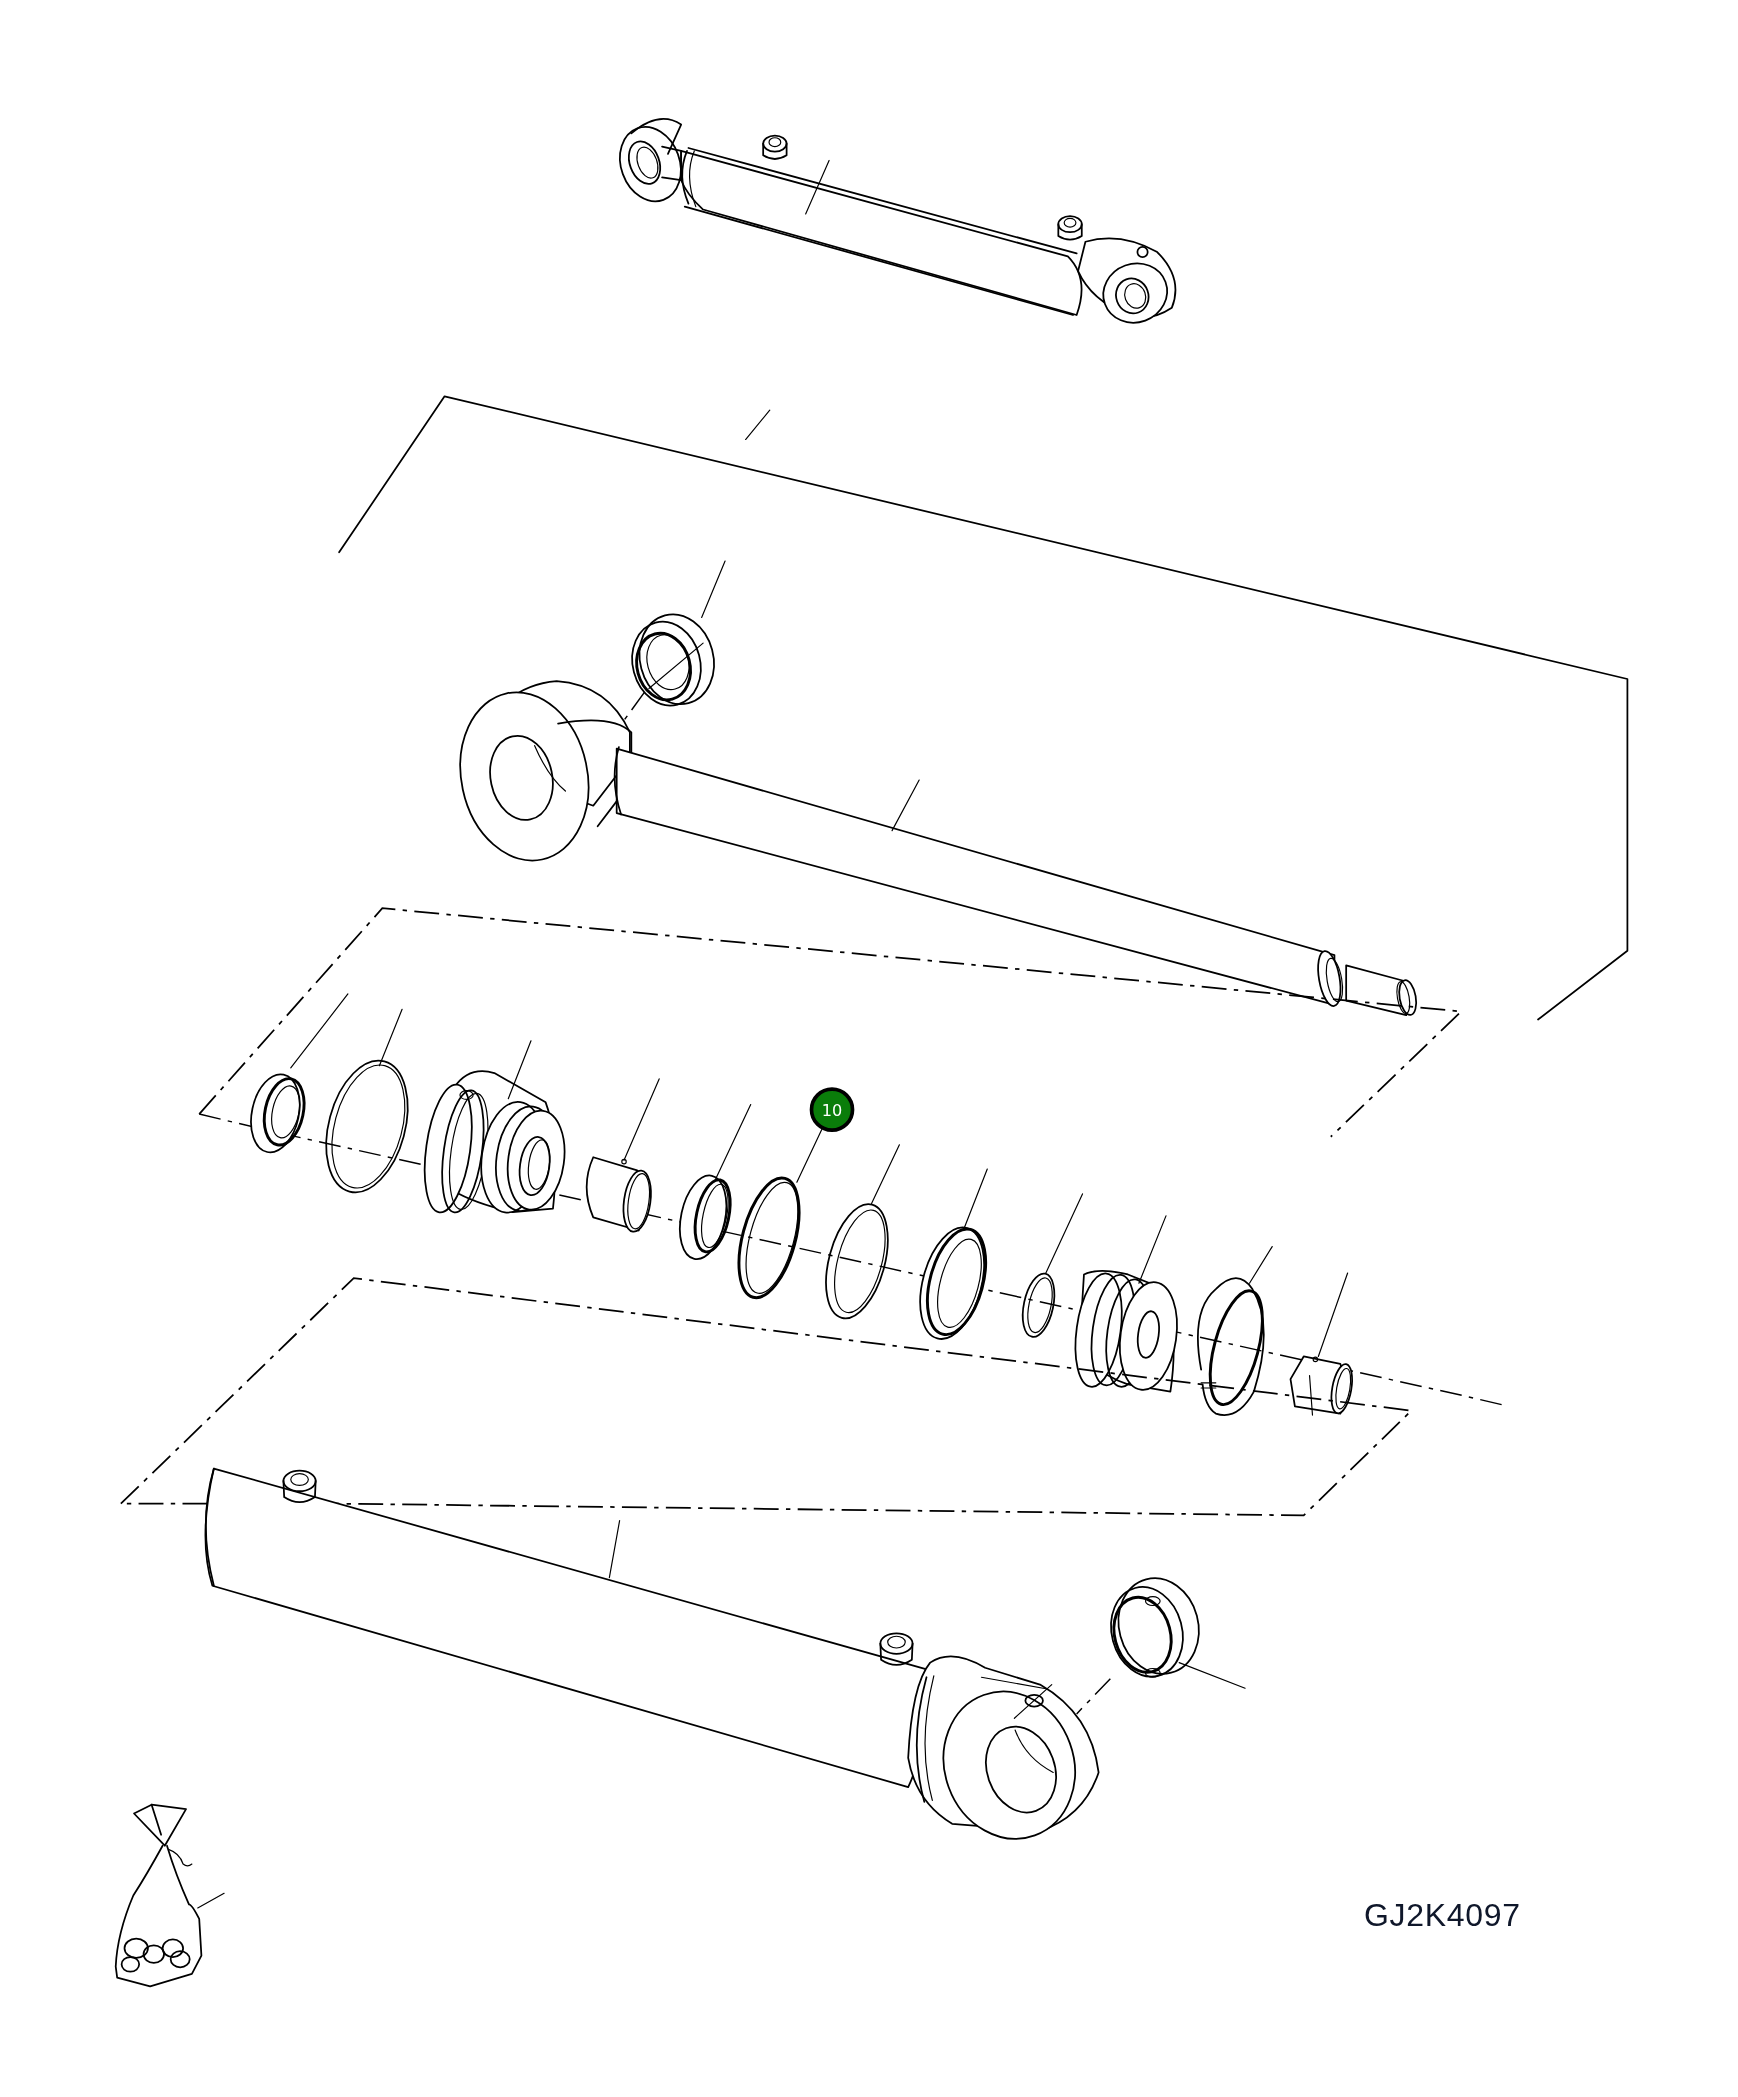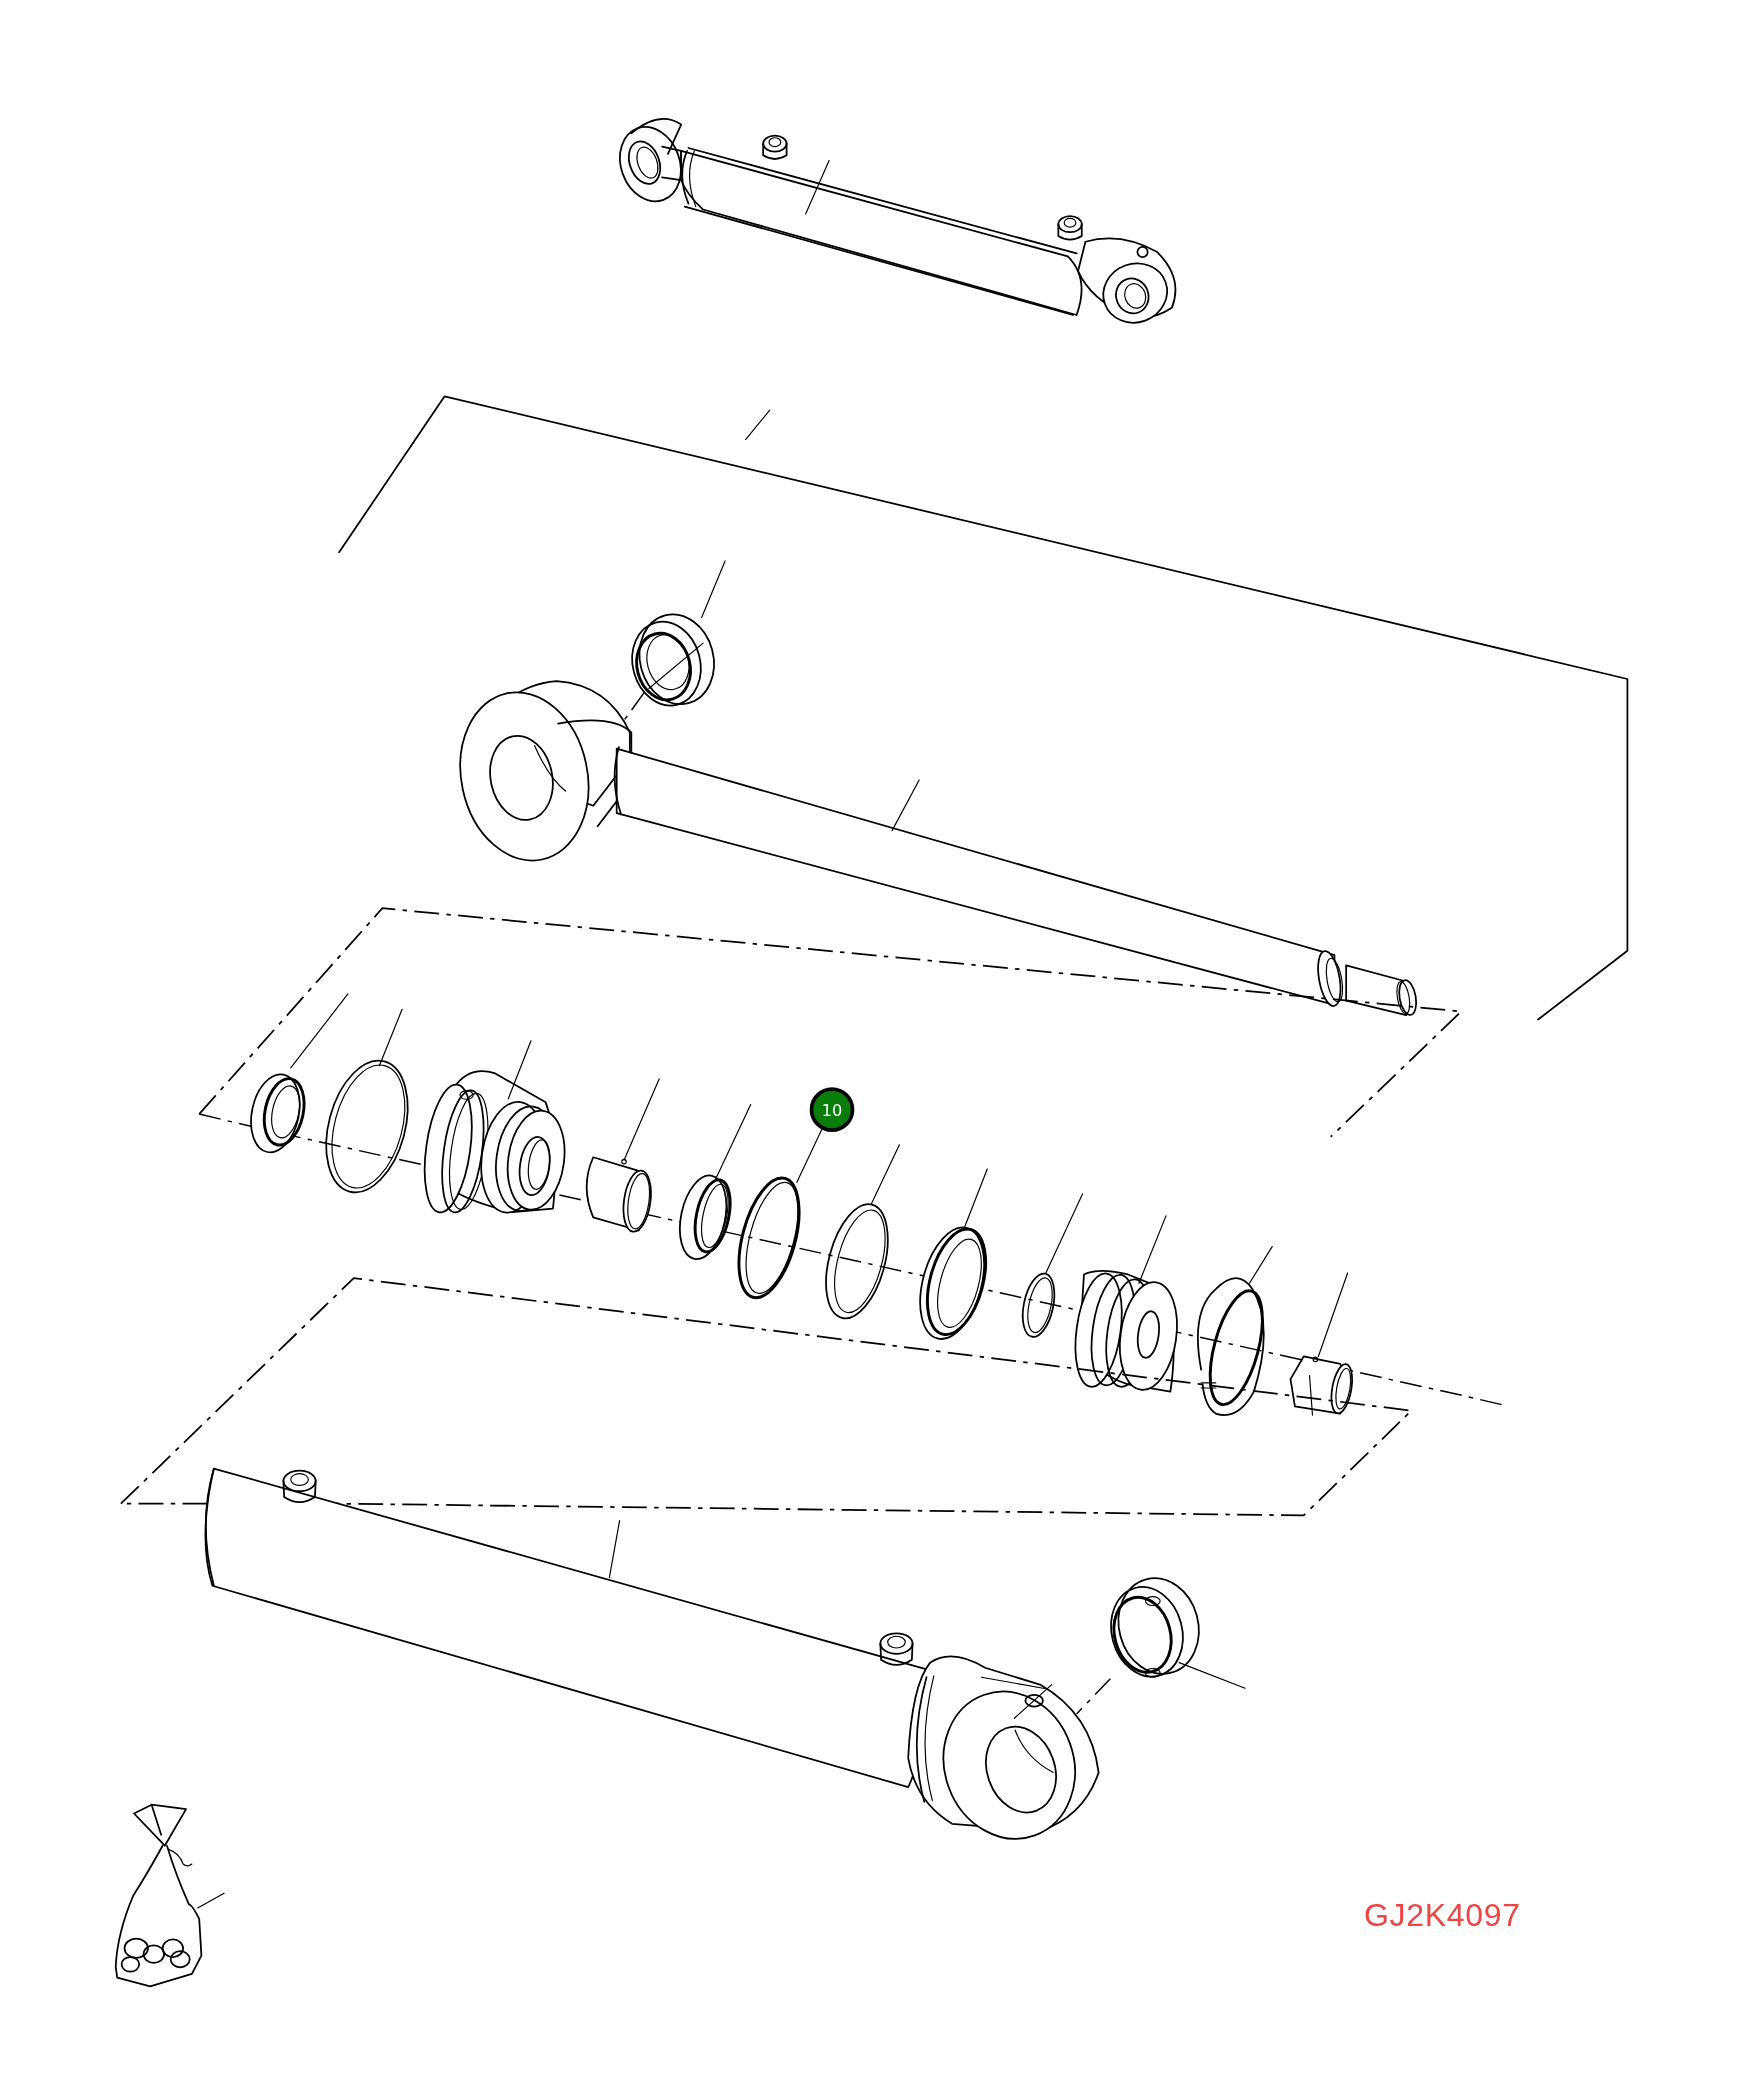--- a/index.html
+++ b/index.html
@@ -7,21 +7,21 @@
          font-family: "Liberation Sans", "DejaVu Sans", sans-serif; }
   #diagram { position: absolute; left: 0; top: 0; width: 1738px; height: 2097px; }
   .ln { fill: none; stroke: #000; stroke-width: 2.4; stroke-linecap: round; stroke-linejoin: round; }
   .thin { fill: none; stroke: #000; stroke-width: 1.6; stroke-linecap: round; }
   .bold { fill: none; stroke: #000; stroke-width: 4; stroke-linecap: round; }
   .fillw { fill: #fff; stroke: #000; stroke-width: 2.4; stroke-linejoin: round; }
   .dash { fill: none; stroke: #000; stroke-width: 2.4; stroke-dasharray: 34 10 6 10; }
   .axis { fill: none; stroke: #000; stroke-width: 2; stroke-dasharray: 30 10 6 10; }
   .callout-circle { cursor: pointer; }
   .callout-text { font-family: "DejaVu Sans", sans-serif; font-size: 22px; fill: #fff; text-anchor: middle; dominant-baseline: central; cursor: pointer; }
-  .drawing-id { position: absolute; left: 1364px; top: 1897px; font-size: 32px; color: #ef4444;
+  .drawing-id { position: absolute; left: 1364px; top: 1897px; font-size: 32px; color: #0f172a;
                 font-family: "Liberation Sans", sans-serif; letter-spacing: 0.7px; }
 </style>
 </head>
 <body>
 
 <svg id="diagram" viewBox="0 0 2373 2863" xmlns="http://www.w3.org/2000/svg">
 
   <g>
 
     <ellipse class="fillw" cx="888" cy="224" rx="40" ry="52" transform="rotate(-20 888 224)"></ellipse>

